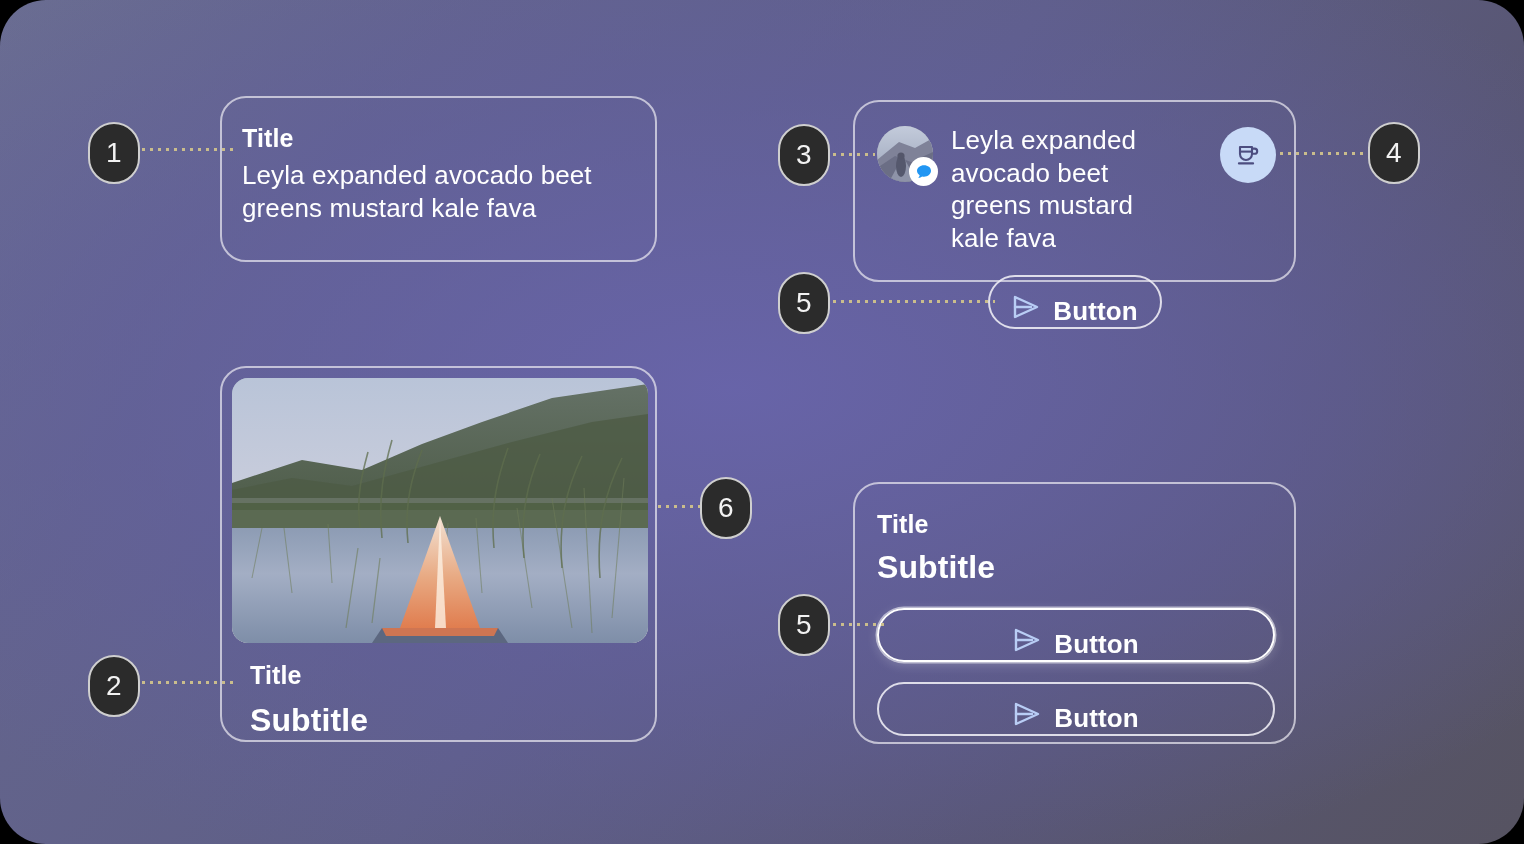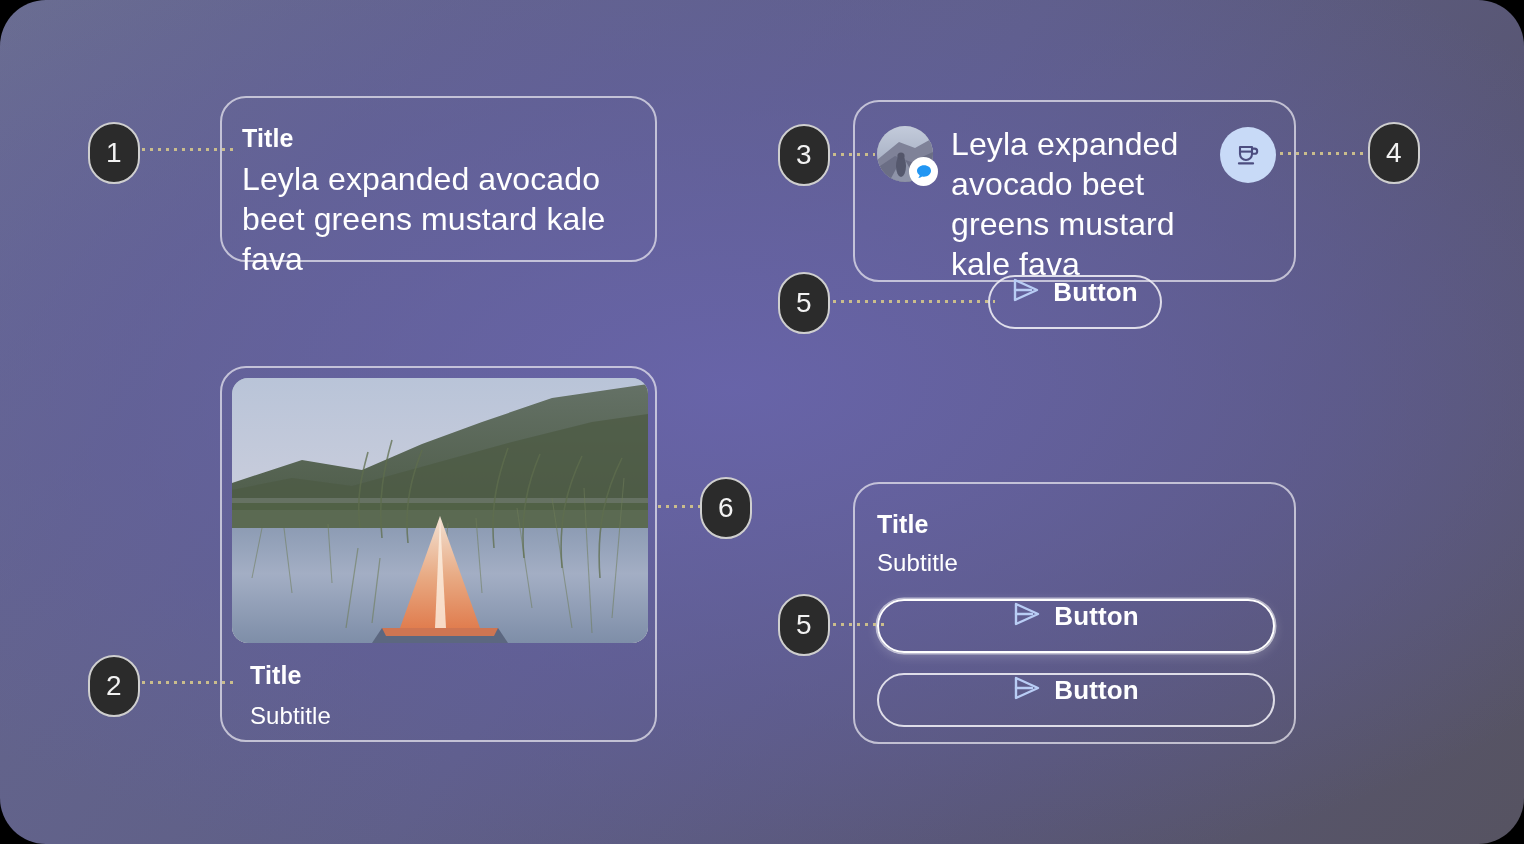--- a/index.html
+++ b/index.html
@@ -59,29 +59,29 @@
   }
 
   .title {
     color: #ffffff;
     font-weight: bold;
     font-size: 25px;
     letter-spacing: 0.1px;
   }
   .body-text {
     color: #ffffff;
-    font-size: 32px;
+    font-size: 26px;
     font-weight: 500;
     line-height: 1.25;
     letter-spacing: 0.1px;
   }
   .subtitle {
     color: #ffffff;
-    font-size: 24px;
-    font-weight: normal;
+    font-size: 32px;
+    font-weight: bold;
     letter-spacing: 0.1px;
   }
 
   
   #card-basic { left: 220px; top: 96px; width: 437px; height: 166px; padding: 26px 0 0 20px; }
   #card-basic .title { margin-bottom: 6px; }
   #card-basic .body-text { width: 400px; }
 
   
   #card-media { left: 220px; top: 366px; width: 437px; height: 376px; padding: 10px; }
@@ -118,21 +118,21 @@
     right: 18px; top: 25px;
     width: 56px; height: 56px;
     border-radius: 50%;
     background: #c8daf7;
     display: flex; align-items: center; justify-content: center;
   }
 
   
   .btn {
     display: flex;
-    align-items: flex-start;
+    align-items: flex-end;
     justify-content: center;
     gap: 13px;
     border-radius: 999px;
     border: 2.5px solid rgba(240,239,246,0.88);
     color: #ffffff;
     font-size: 26px;
     font-weight: bold;
     background: transparent;
     letter-spacing: 0.1px;
     cursor: pointer;

